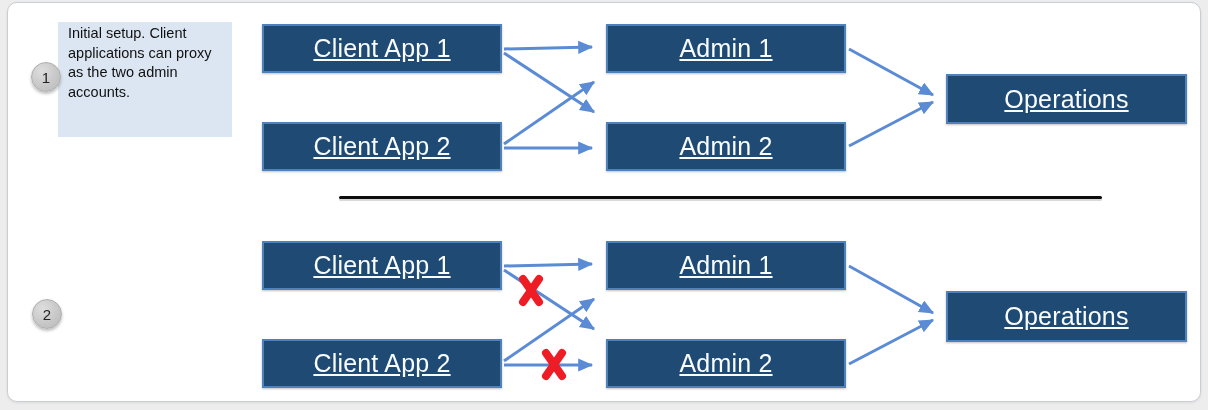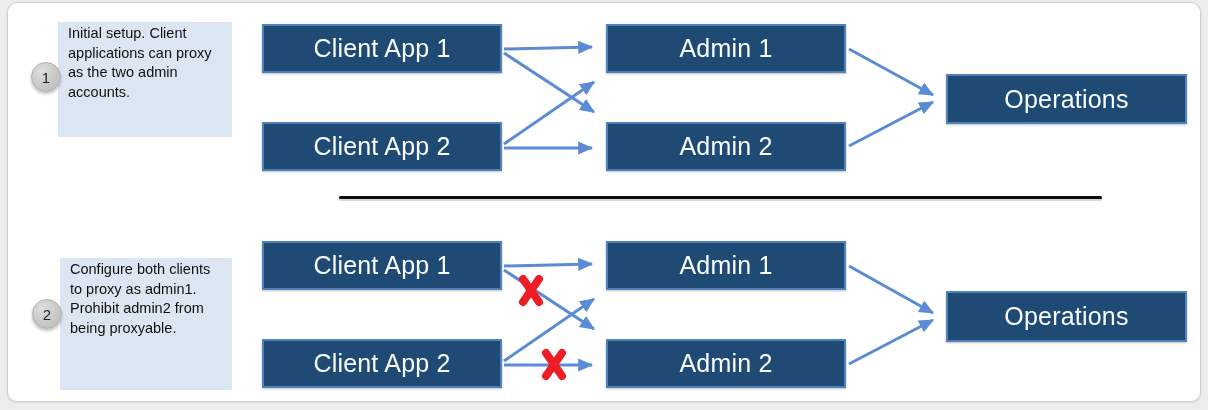--- a/index.html
+++ b/index.html
@@ -3,21 +3,21 @@
 <meta charset="utf-8">
 <style>
   html,body{margin:0;padding:0;background:#ededed;font-family:"Liberation Sans",sans-serif;}
   .canvas{position:relative;width:1208px;height:410px;background:#ededed;overflow:hidden;}
   .panel{position:absolute;left:7px;top:2px;width:1192px;height:398px;background:#ffffff;
          border:1.5px solid var(--panel-border,#c9ced4);border-radius:10px;
          box-shadow:0 1px 3px rgba(0,0,0,.08);}
   .node{position:absolute;display:flex;align-items:center;justify-content:center;
         background:var(--box-fill,#1e4a74);border:2px solid var(--box-border,#4f81bd);
         color:#fafdff;font-size:25px;letter-spacing:.2px;box-sizing:border-box;
-        box-shadow:0 1px 2px rgba(0,0,0,.25);}
+        box-shadow:0 1px 2px rgba(0,0,0,.25);text-decoration:underline;}
   .note{position:absolute;background:var(--note-bg,#dce6f2);color:#101010;
         font-size:14.5px;line-height:1.36;padding:2px 10px;box-sizing:border-box;}
   .badge{position:absolute;width:28px;height:28px;border-radius:50%;
          background:radial-gradient(circle at 35% 30%, #dedede 0%, #c6c6c6 60%, #b9b9b9 100%);
          border:1px solid #aeaeae;box-shadow:0 2px 3px rgba(0,0,0,.25);
          display:flex;align-items:center;justify-content:center;
          font-size:15px;color:#222;z-index:5;}
   .divider{position:absolute;left:339px;top:196px;width:763px;height:3px;
            background:var(--divider,#0d0d0d);border-radius:2px;
            box-shadow:0 2px 0 rgba(170,170,170,.45);}
@@ -37,21 +37,20 @@
 
   <div class="node" style="left:262px;top:24px;width:240px;height:49px">Client App 1</div>
   <div class="node" style="left:262px;top:122px;width:240px;height:49px">Client App 2</div>
   <div class="node" style="left:606px;top:24px;width:240px;height:49px">Admin 1</div>
   <div class="node" style="left:606px;top:122px;width:240px;height:49px">Admin 2</div>
   <div class="node" style="left:946px;top:74px;width:241px;height:50px">Operations</div>
 
   <div class="divider"></div>
 
   <div class="badge" style="left:32px;top:299px">2</div>
-  <div class="note" style="left:60px;top:258px;width:172px;min-height:132px">Configure both clients to proxy as admin1. Prohibit admin2 from being proxyable.</div>
 
   <div class="node" style="left:262px;top:241px;width:240px;height:49px">Client App 1</div>
   <div class="node" style="left:262px;top:339px;width:240px;height:49px">Client App 2</div>
   <div class="node" style="left:606px;top:241px;width:240px;height:49px">Admin 1</div>
   <div class="node" style="left:606px;top:339px;width:240px;height:49px">Admin 2</div>
   <div class="node" style="left:946px;top:291px;width:241px;height:51px">Operations</div>
 
   <svg class="overlay" viewBox="0 0 1208 410">
     <defs>
       <marker id="ah" markerWidth="6" markerHeight="5" refX="4.6" refY="2.2" orient="auto">

